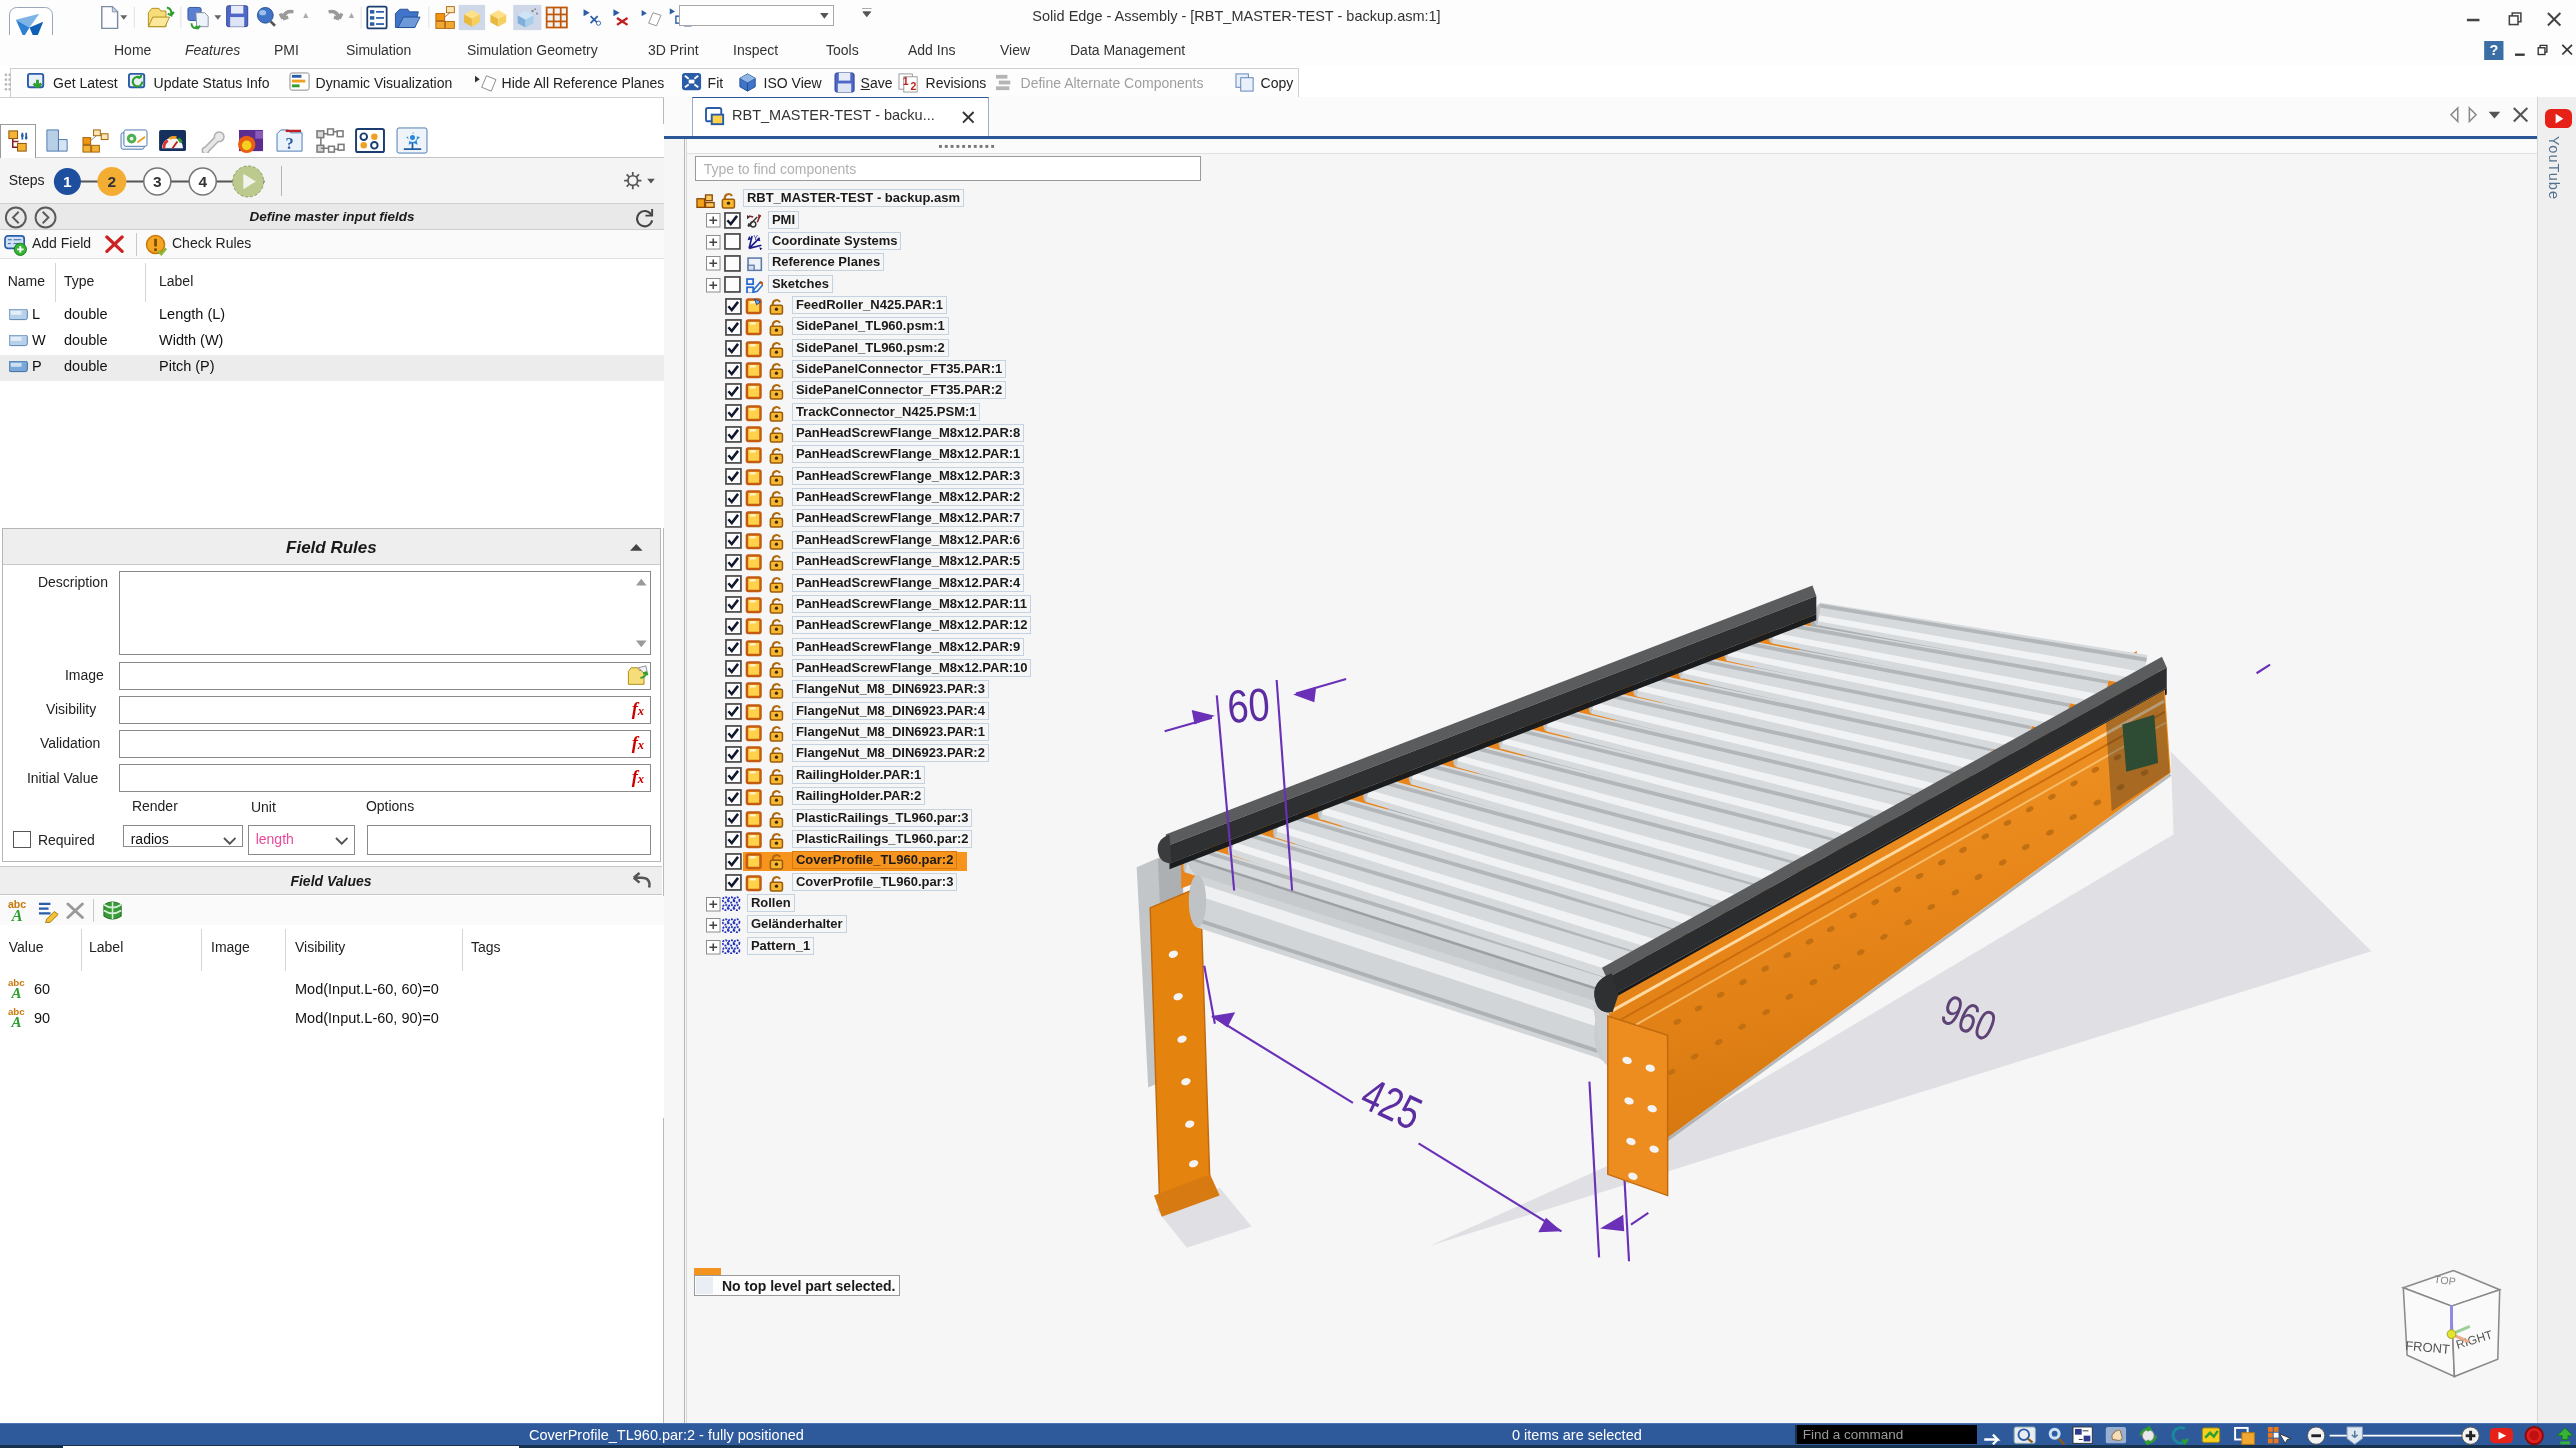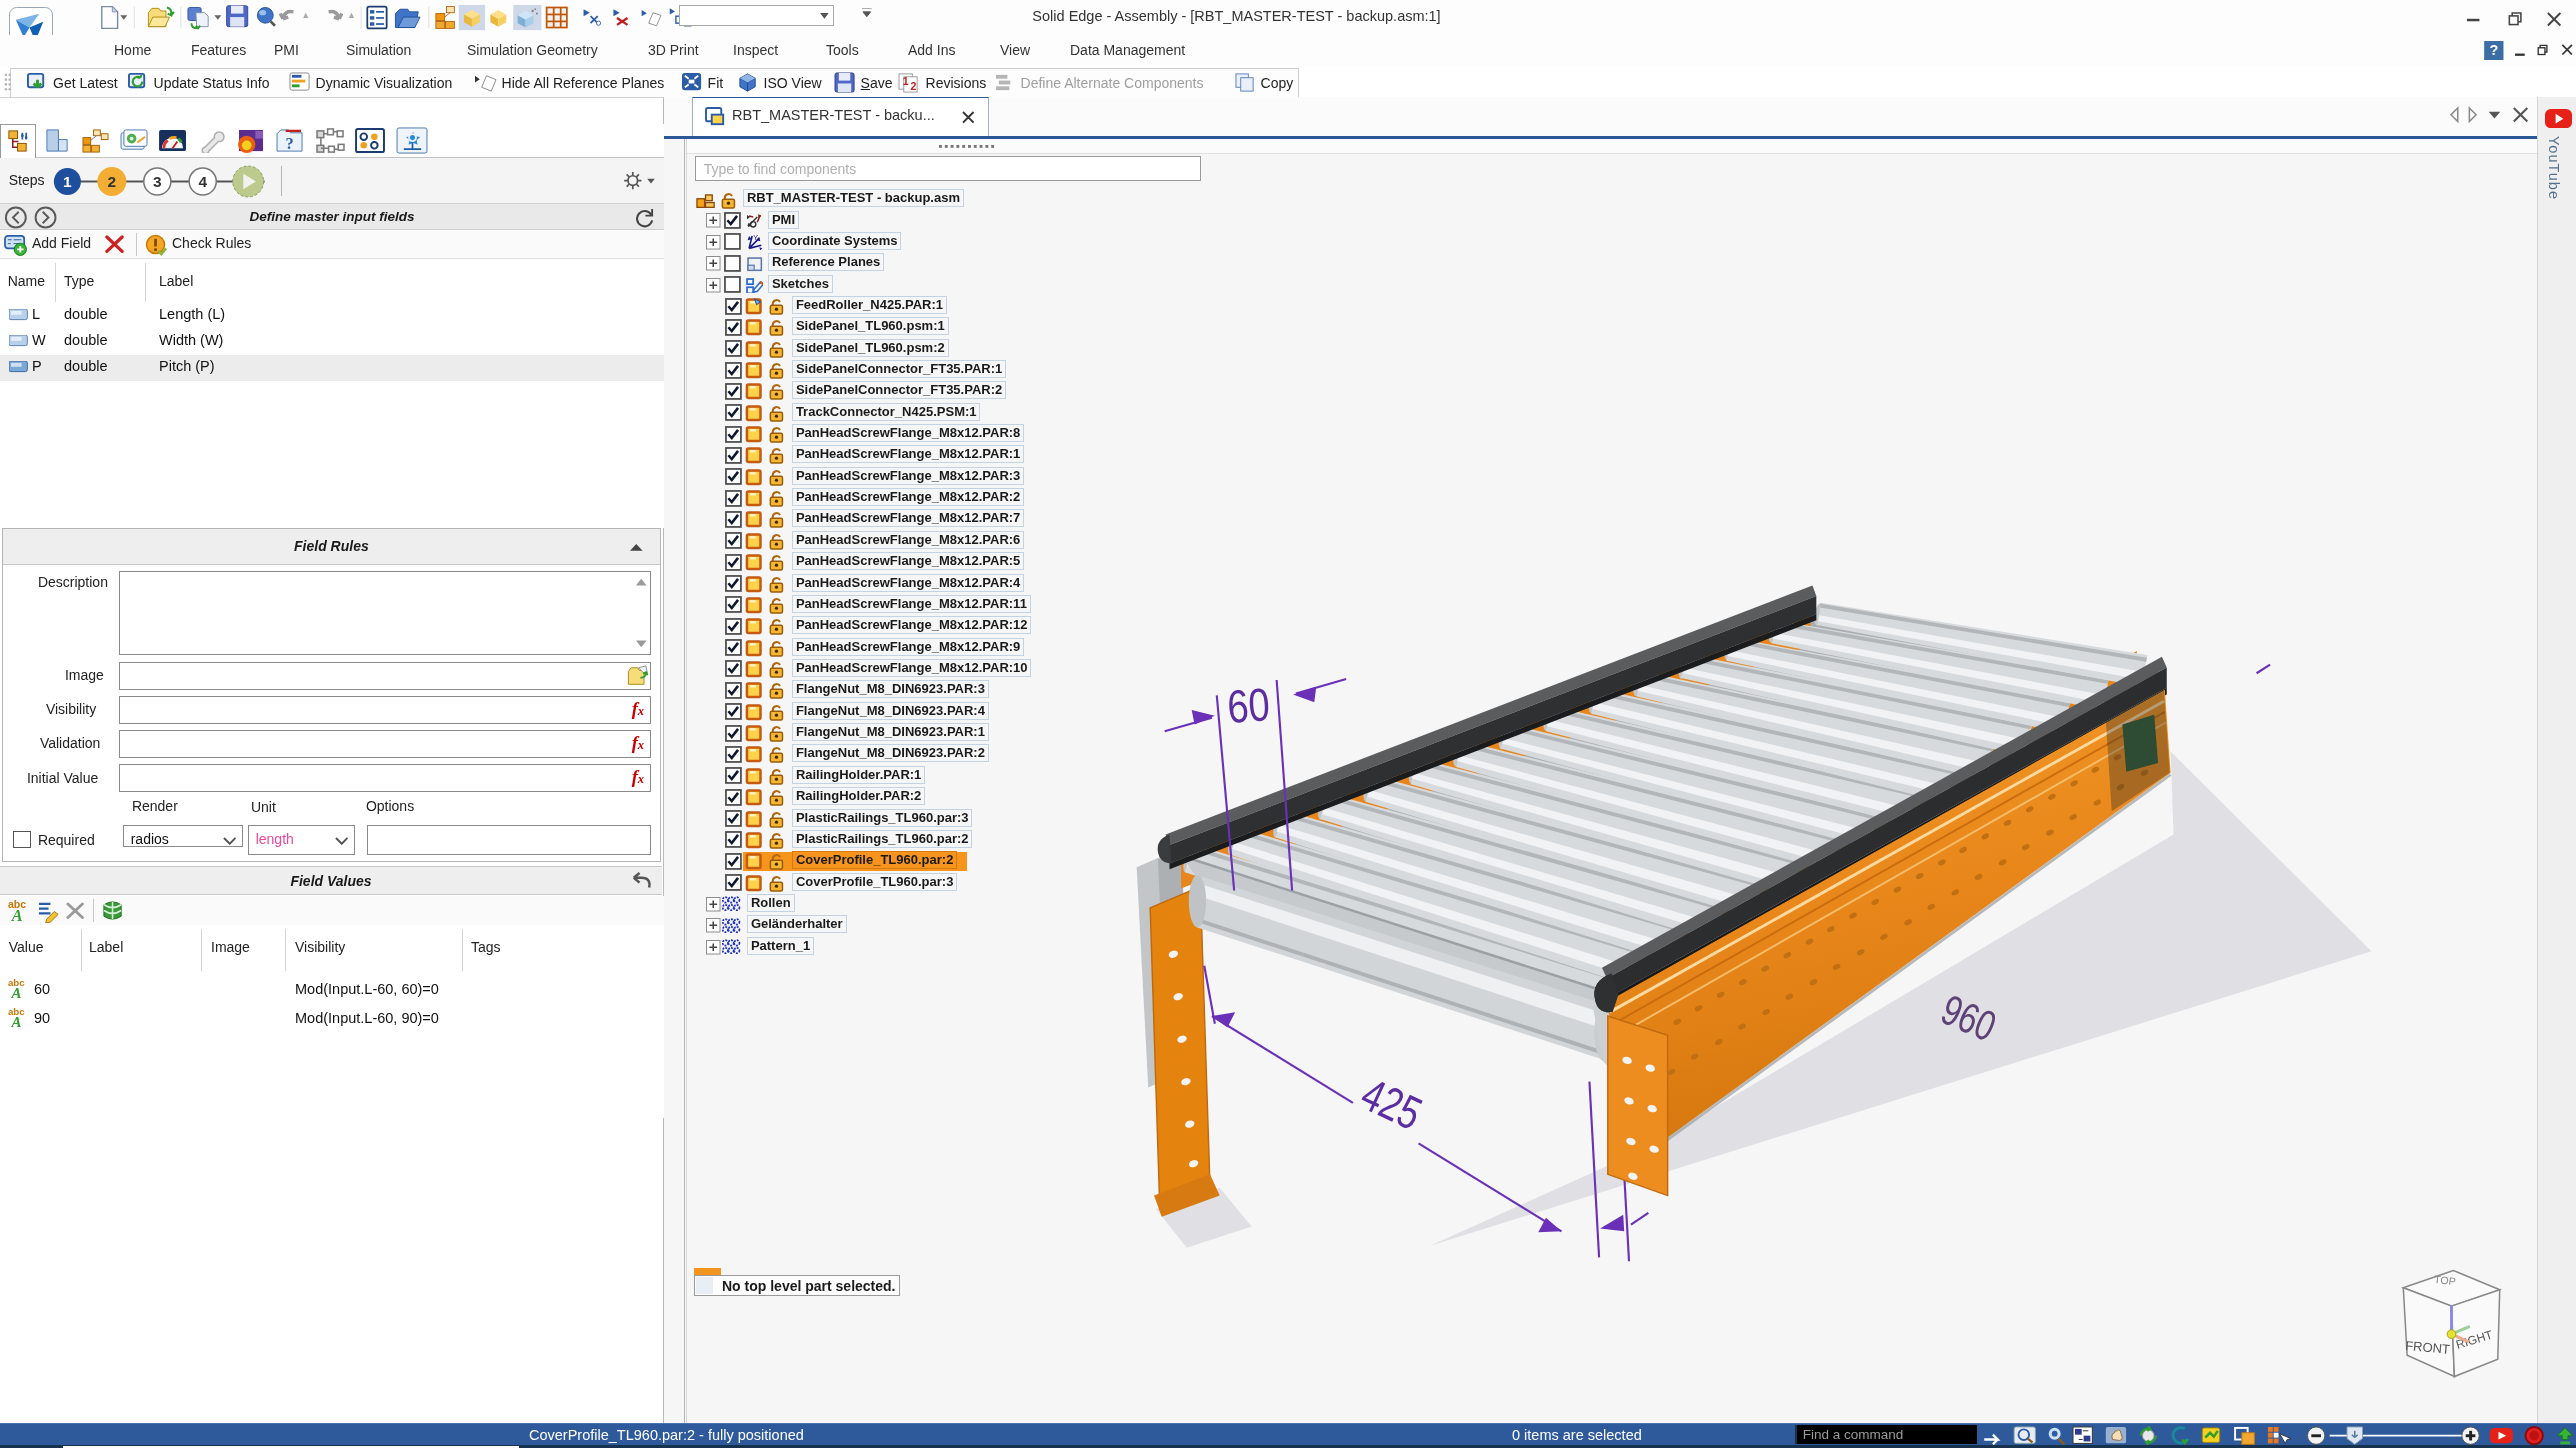--- a/index.html
+++ b/index.html
@@ -174,21 +174,21 @@
           <path d="M49 4 v-3 h9 v9 h-3"></path>
         </g>
       <g stroke="#444" stroke-width="2">
           <line x1="86" y1="1" x2="99" y2="14"></line>
           <line x1="99" y1="1" x2="86" y2="14"></line>
         </g>
     </svg>
   </div>
   <div class="abs" id="menubar">
     <div class="menuitem" style="left:114px;">Home</div>
-    <div class="menuitem" style="left:191px;">Features</div>
+    <div class="menuitem" style="left:185px;font-style:italic;">Features</div>
     <div class="menuitem" style="left:274px;">PMI</div>
     <div class="menuitem" style="left:346px;">Simulation</div>
     <div class="menuitem" style="left:467px;">Simulation Geometry</div>
     <div class="menuitem" style="left:648px;">3D Print</div>
     <div class="menuitem" style="left:733px;">Inspect</div>
     <div class="menuitem" style="left:826px;">Tools</div>
     <div class="menuitem" style="left:908px;">Add Ins</div>
     <div class="menuitem" style="left:1000px;">View</div>
     <div class="menuitem" style="left:1070px;">Data Management</div>
 
@@ -477,21 +477,21 @@
           <rect x="0" y="0" width="19" height="11" rx="2" fill="#7aa8d8" stroke="#3a6aa0"></rect>
           <rect x="2" y="2" width="11" height="4" fill="#cfe0f2"></rect>
         </svg>
       <div class="abs" style="left:32px;top:99px;font-size:14.5px;color:#111;">P</div>
       <div class="abs" style="left:64px;top:99px;font-size:14.5px;color:#111;">double</div>
       <div class="abs" style="left:159px;top:99px;font-size:14.5px;color:#111;">Pitch (P)</div>
     </div>
 
     <div class="abs" style="left:1.9px;top:430px;width:659px;height:334px;border:1px solid #b5b5b5;">
       <div class="abs" style="left:0;top:0;width:657px;height:36px;background:#eeeeee;border-bottom:1px solid #c8c8c8;">
-        <div class="abs" style="left:0;top:8.7px;width:657px;text-align:center;font-size:14px;font-weight:bold;font-style:italic;color:#1a1a1a;">Field Rules</div>
+        <div class="abs" style="left:0;top:8.7px;width:657px;text-align:center;font-size:17px;font-weight:bold;font-style:italic;color:#1a1a1a;">Field Rules</div>
         <svg class="abs" style="left:626px;top:13.5px" width="15.5" height="9.7" viewBox="0 0 16 10">
             <path d="M1 8 h13 l-6.5 -7 z" fill="#444"></path>
           </svg>
       </div>
       <div class="abs" style="left:35px;top:45px;font-size:14px;color:#222;">Description</div>
       <div class="abs" style="left:116px;top:42px;width:532px;height:84px;background:#fff;border:1px solid #8a8a8a;">
         <svg class="abs" style="left:514px;top:1.9px" width="14.5" height="78" viewBox="0 0 15 81">
             <path d="M2 12 l5.5 -7 l5.5 7 z" fill="#9a9a9a"></path>
             <path d="M2 69 l5.5 7 l5.5 -7 z" fill="#9a9a9a"></path>
           </svg>

